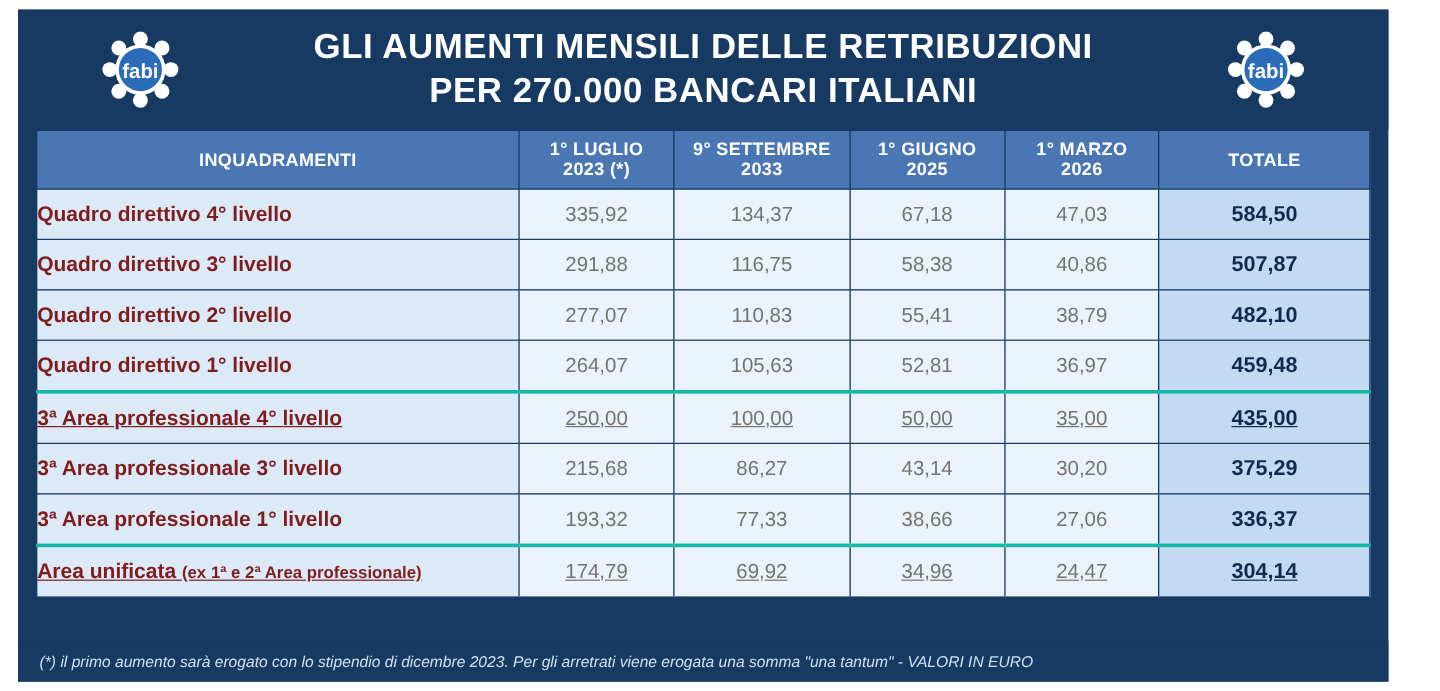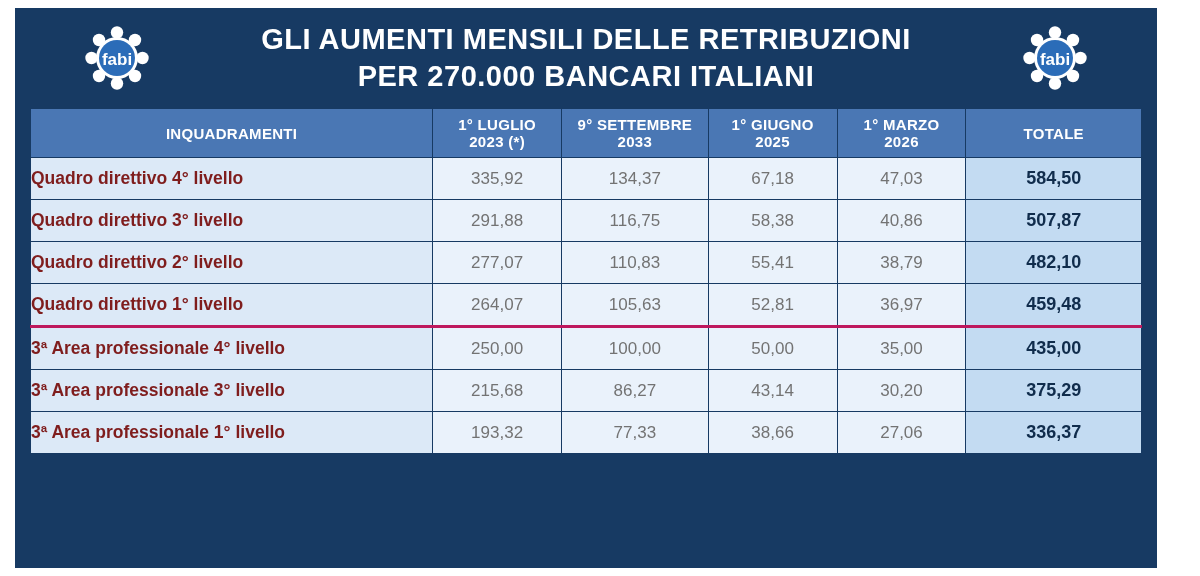--- a/index.html
+++ b/index.html
@@ -119,21 +119,22 @@
   }
   td.total {
     background: #c3dbf2;
     text-align: center;
     font-weight: bold;
     font-size: 18px;
     color: #102c4c;
     margin-left: 21px;
   }
   tbody tr.section-start td {
-    border-top: 3px solid #be185d;
+    border-top: 3px solid #14b8a6;
+    text-decoration: underline;
   }
   tbody tr.last-row td {
     border-bottom: 2px solid #173a63;
   }
 
   
   col.c0 { width: 36.2%; }
   col.c1 { width: 11.6%; }
   col.c2 { width: 13.2%; }
   col.c3 { width: 11.6%; }
@@ -288,19 +289,30 @@
               <td class="total">375,29</td>
             </tr>
             <tr>
               <td class="label"><span>3ª Area professionale 1° livello</span></td>
               <td class="val">193,32</td>
               <td class="val">77,33</td>
               <td class="val">38,66</td>
               <td class="val">27,06</td>
               <td class="total">336,37</td>
             </tr>
+            <tr class="section-start last-row">
+              <td class="label"><span>Area unificata </span><span class="small">(ex 1ª e 2ª Area professionale)</span></td>
+              <td class="val">174,79</td>
+              <td class="val">69,92</td>
+              <td class="val">34,96</td>
+              <td class="val">24,47</td>
+              <td class="total">304,14</td>
+            </tr>
           </tbody>
       </table>
     </div>
 
+    <div class="footnote">
+      <span>(*) il primo aumento sarà erogato con lo stipendio di dicembre 2023. Per gli arretrati viene erogata una somma "una tantum" - VALORI IN EURO</span>
+    </div>
 
   </div>
 </div>
 
 </body></html>

